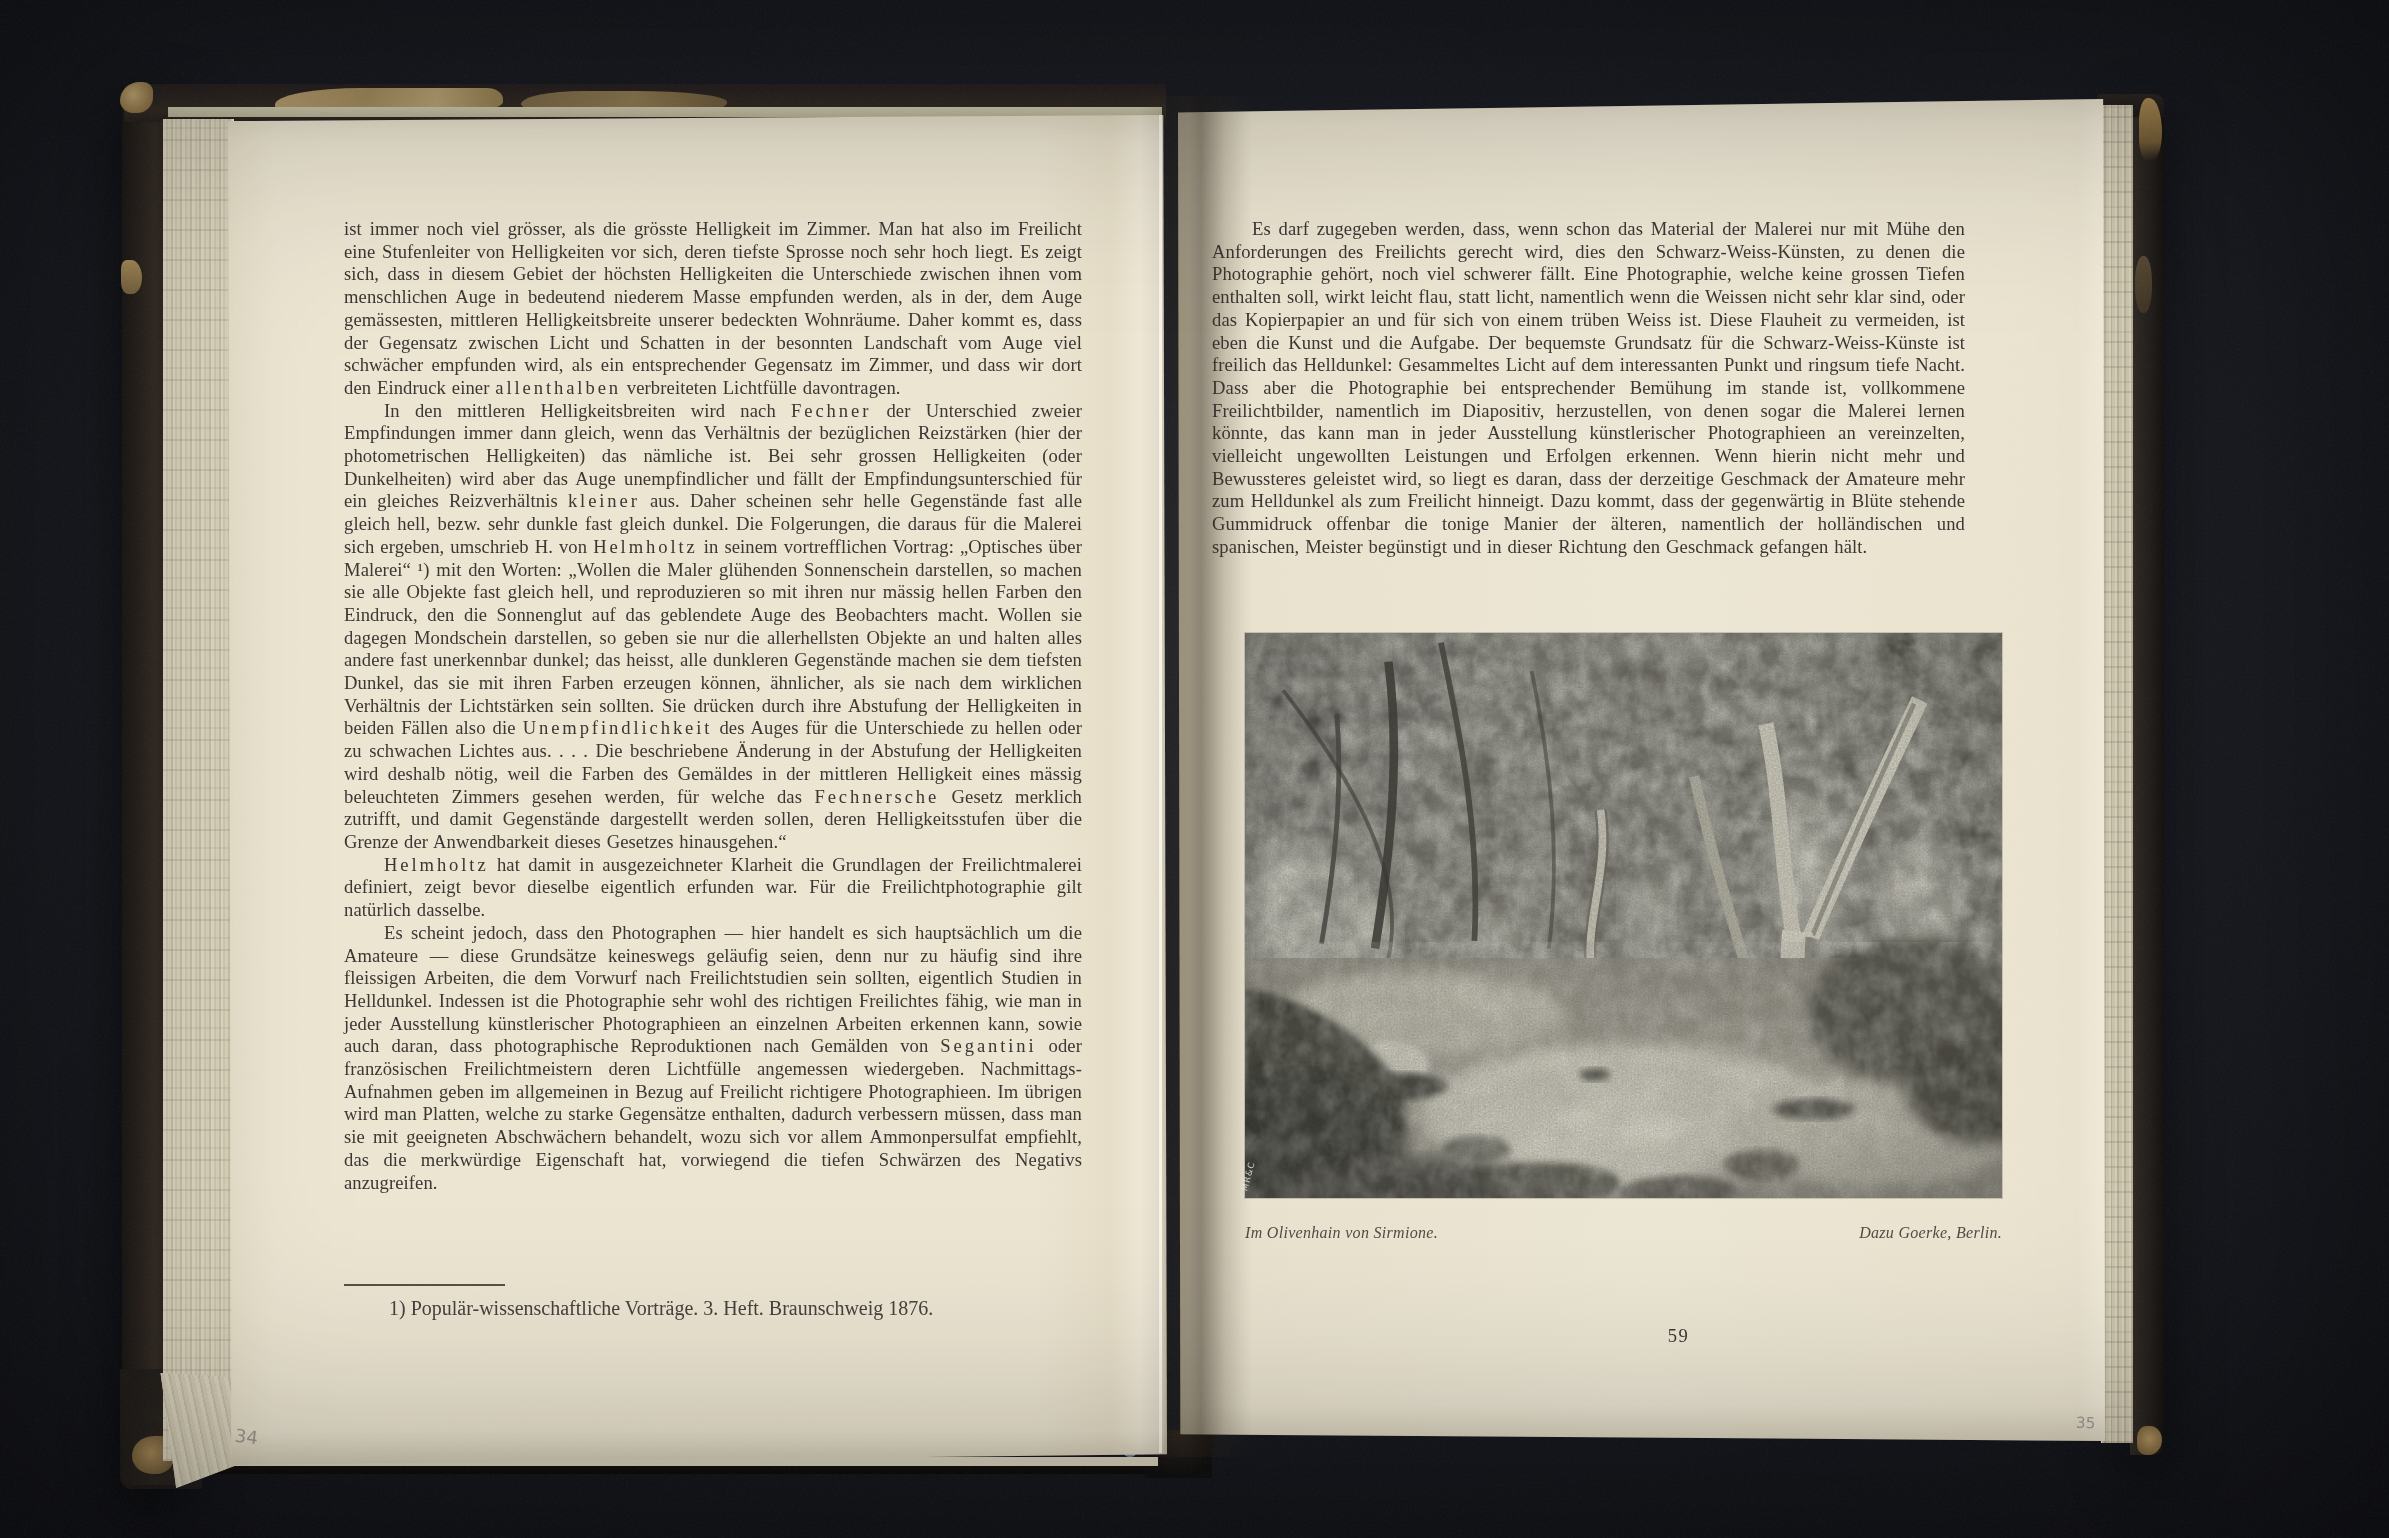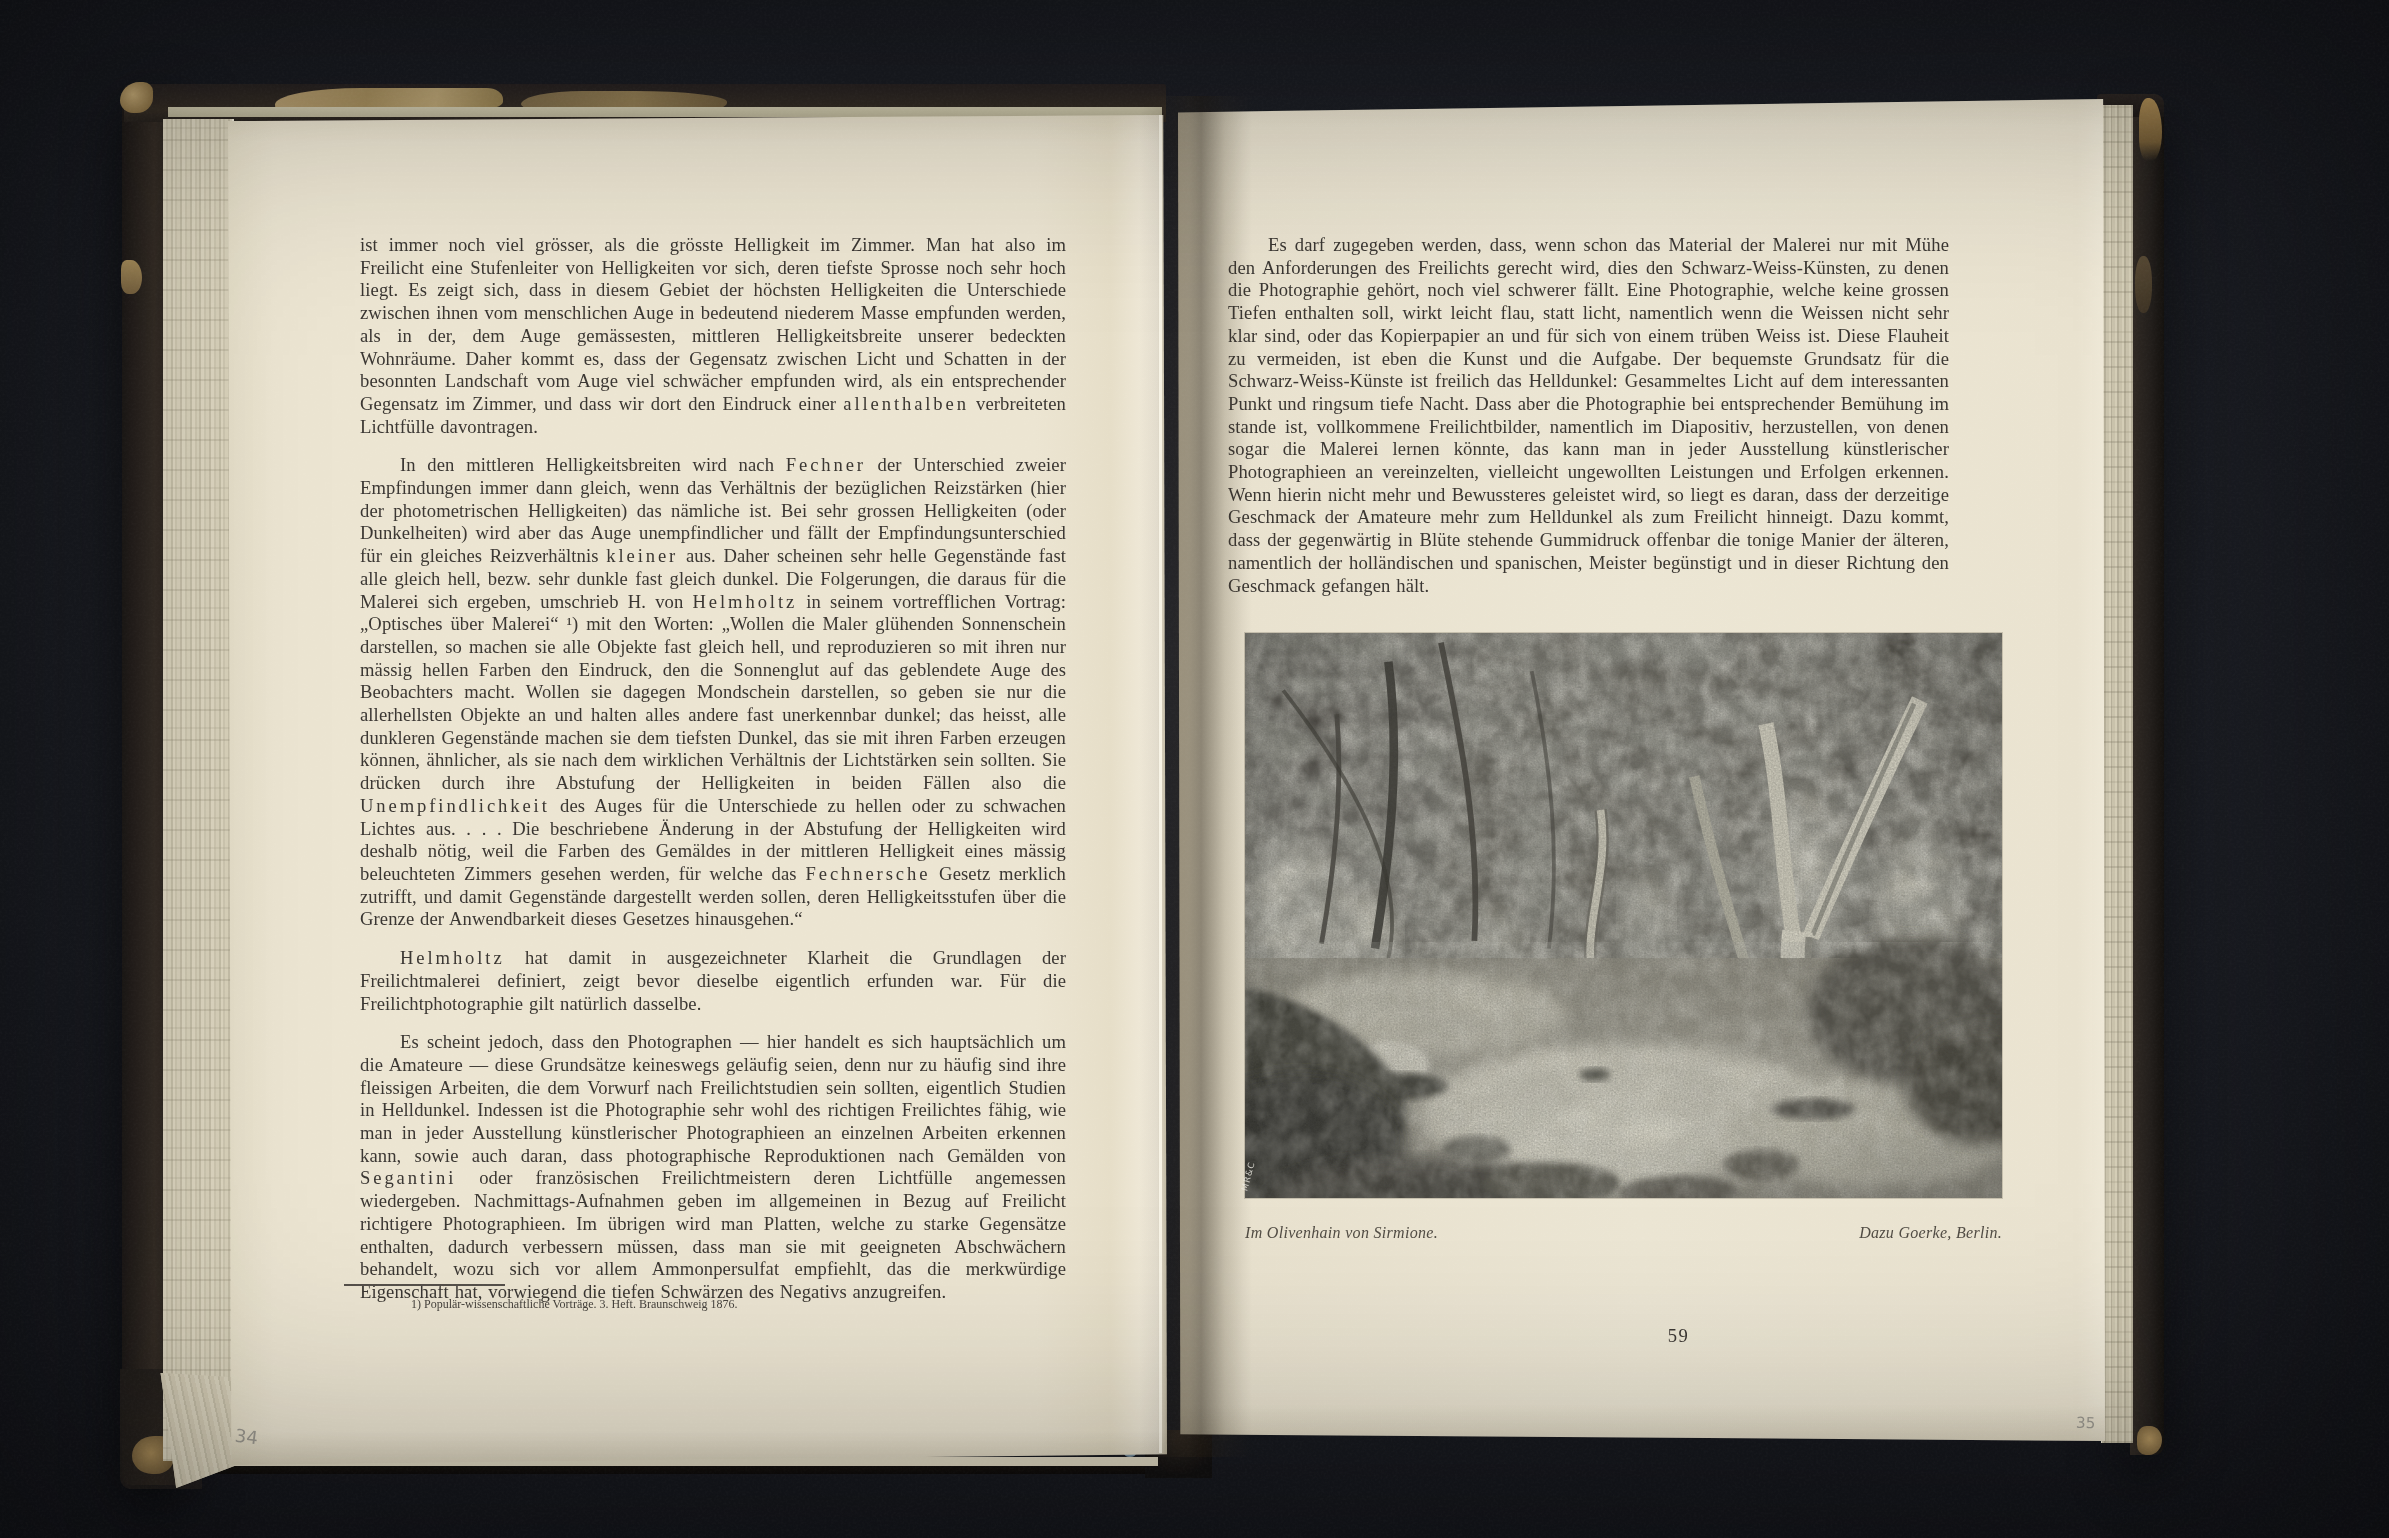--- a/index.html
+++ b/index.html
@@ -62,27 +62,27 @@
       linear-gradient(180deg, rgba(190,180,150,.15) 0, rgba(0,0,0,0) 2%, rgba(0,0,0,0) 97%, rgba(150,140,110,.22) 100%),
       linear-gradient(90deg, #b7ae98 0, #d7d0bb 2.6%, #e9e2cf 7%, #ece6d4 50%, #eae3d0 97%, #f1ebda 100%);}
   .under-sheet{position:absolute;left:233px;top:1457px;width:925px;height:8.6px;background:#dcd5bf;}
   .gutter-shadow{position:absolute;left:1139px;top:96px;width:113px;height:1361px;z-index:20;pointer-events:none;
     background:linear-gradient(90deg, rgba(60,50,35,0) 0, rgba(60,50,35,.10) 18%, rgba(55,45,30,.30) 44%, rgba(38,30,20,.42) 55%, rgba(60,50,35,.16) 76%, rgba(60,50,35,0) 100%);}
   .gutter-highlight{position:absolute;left:1159px;top:115px;width:2.9px;height:1338px;background:rgba(253,249,236,.85);z-index:21;}
 
   
   .text-col{position:absolute;color:#3a3632;font-size:18.6px;line-height:22.7px;text-align:justify;
     letter-spacing:0.1px;word-spacing:1.1px;hyphens:none;}
-  .text-col p{margin:16px;}
+  .text-col p{margin:0;}
   .text-col p.indent{text-indent:40px;}
   .sperr{letter-spacing:2.9px;}
   .col-left{left:344px;top:218px;width:738px;}
   .col-right{left:1212px;top:218px;width:753px;}
   .footnote-rule{position:absolute;left:344px;top:1284px;width:161px;height:1.9px;background:#55504a;}
-  .footnote{position:absolute;left:389px;top:1297px;width:693px;color:#45413c;font-size:12px;margin-left:22px;}
+  .footnote{position:absolute;left:389px;top:1297px;width:693px;color:#45413c;font-size:20px;}
   .page-num{position:absolute;color:#3c3834;font-size:18.6px;letter-spacing:1.4px;text-align:center;}
   .num-left{left:344px;top:1337px;width:738px;}
   .num-right{left:1300px;top:1325px;width:757px;}
   .caption-row{position:absolute;left:1245px;top:1224px;width:757px;display:flex;justify-content:space-between;
     color:#514c44;font-size:16px;font-style:italic;letter-spacing:0.3px;}
   .pencil{position:absolute;color:#908e87;font-family:"DejaVu Sans",sans-serif;opacity:.85;}
   .pencil-left{left:235px;top:1426px;font-size:18px;transform:rotate(7deg);}
   .pencil-right{left:2076px;top:1414px;font-size:15.3px;transform:rotate(2deg);}
 
   

